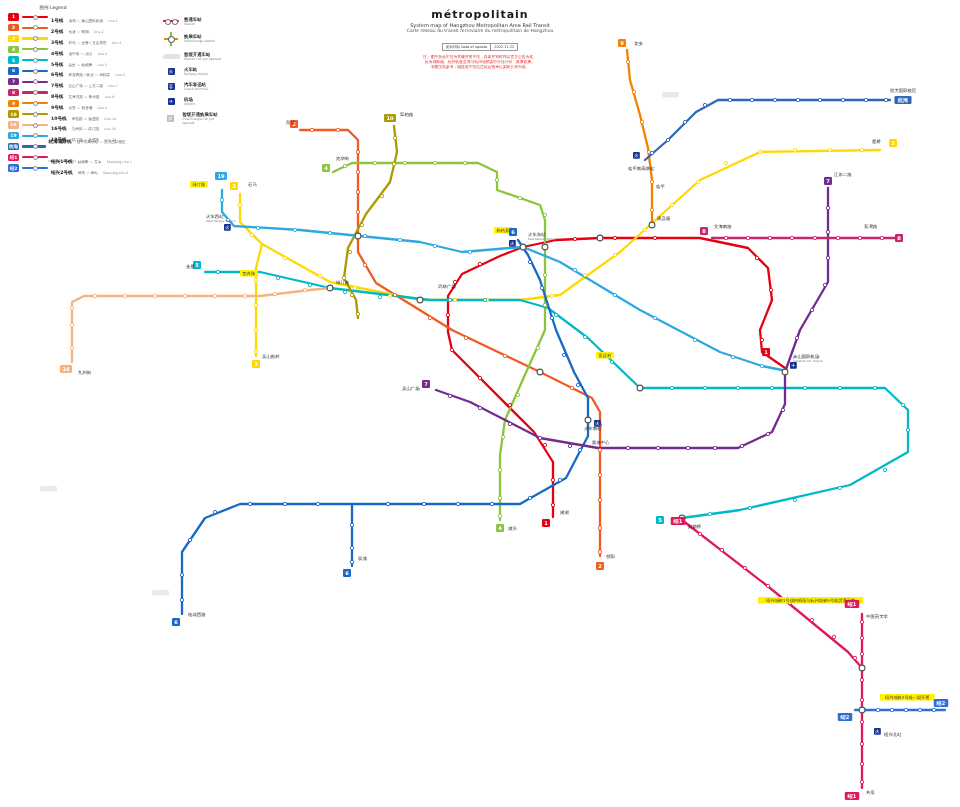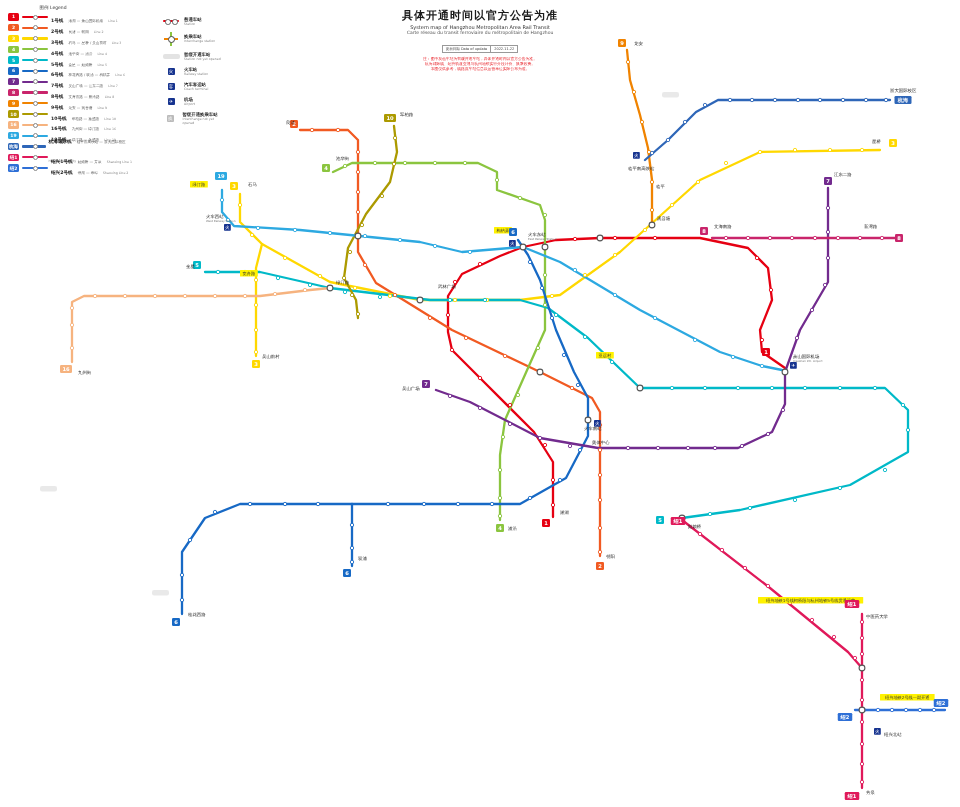--- a/index.html
+++ b/index.html
@@ -626,21 +626,21 @@
     </g>
     <g>
       <text x="584" y="430" font-size="4.4" fill="#222" font-family="&quot;DejaVu Sans&quot;,sans-serif">火车南站</text>
     </g>
     <g>
       <text x="884" y="736" font-size="4.4" fill="#222" font-family="&quot;DejaVu Sans&quot;,sans-serif">绍兴北站</text>
     </g>
   </svg>
 
 <div class="title-block">
-  <div class="title-zh">具体开通时间以官方公告为准</div>
+  <div class="title-zh">métropolitain</div>
   <div class="title-en">System map of Hangzhou Metropolitan Area Rail Transit</div>
   <div class="title-fr">Carte réseau du transit ferroviaire du métropolitain de Hangzhou</div>
   <div class="update-row">
     <span>更新日期 Date of update</span>
     <span>2022.11.22</span>
   </div>
   <div class="red-notes">
     <div class="red-note">注：图中灰色车站为暂缓开通车站，具体开通时间以官方公告为准。</div>
     <div class="red-note">杭海城际线、绍兴轨道交通与杭州地铁实行分段计价、换乘收费。</div>
     <div class="red-note">本图仅供参考，线路及车站信息以运营单位实际公布为准。</div>

